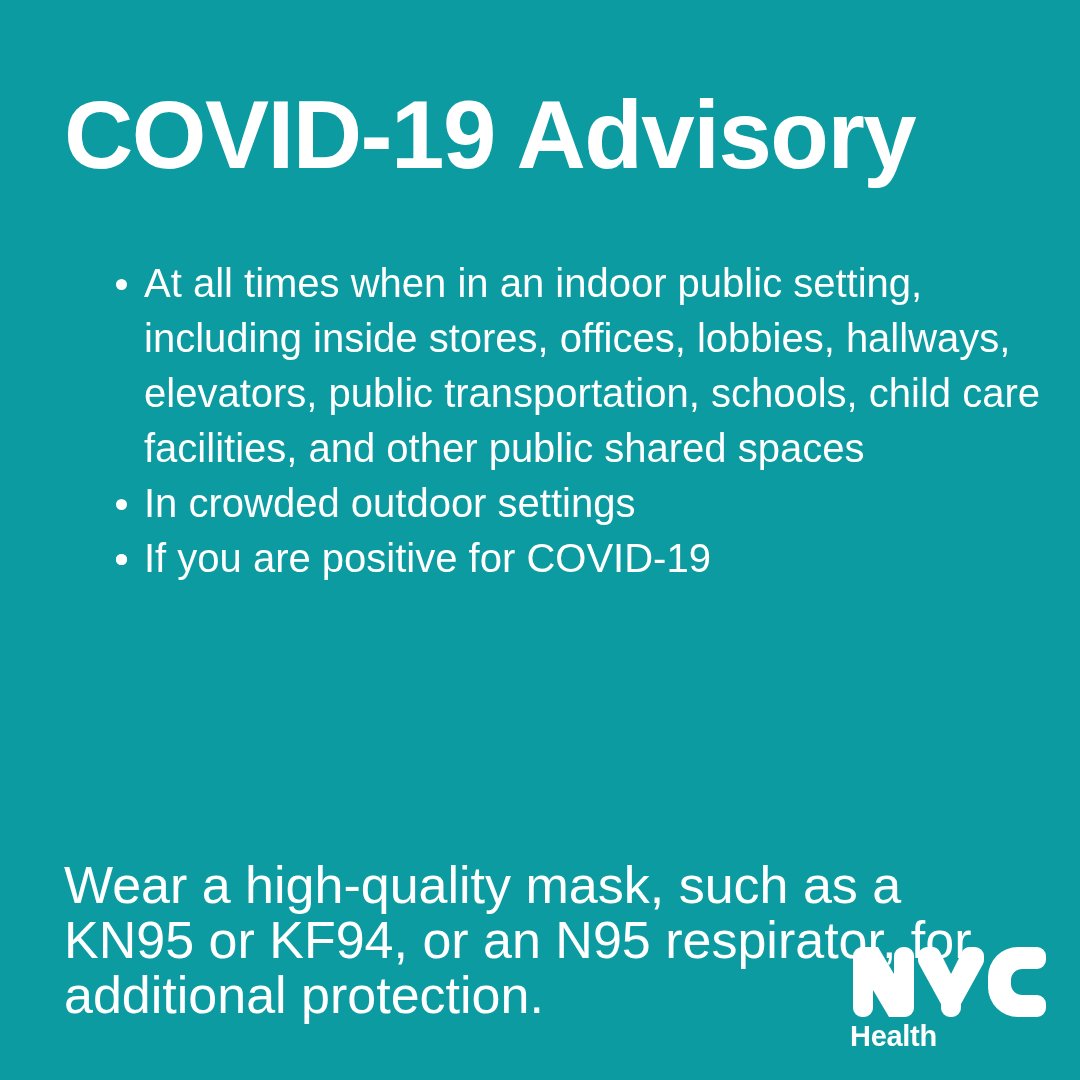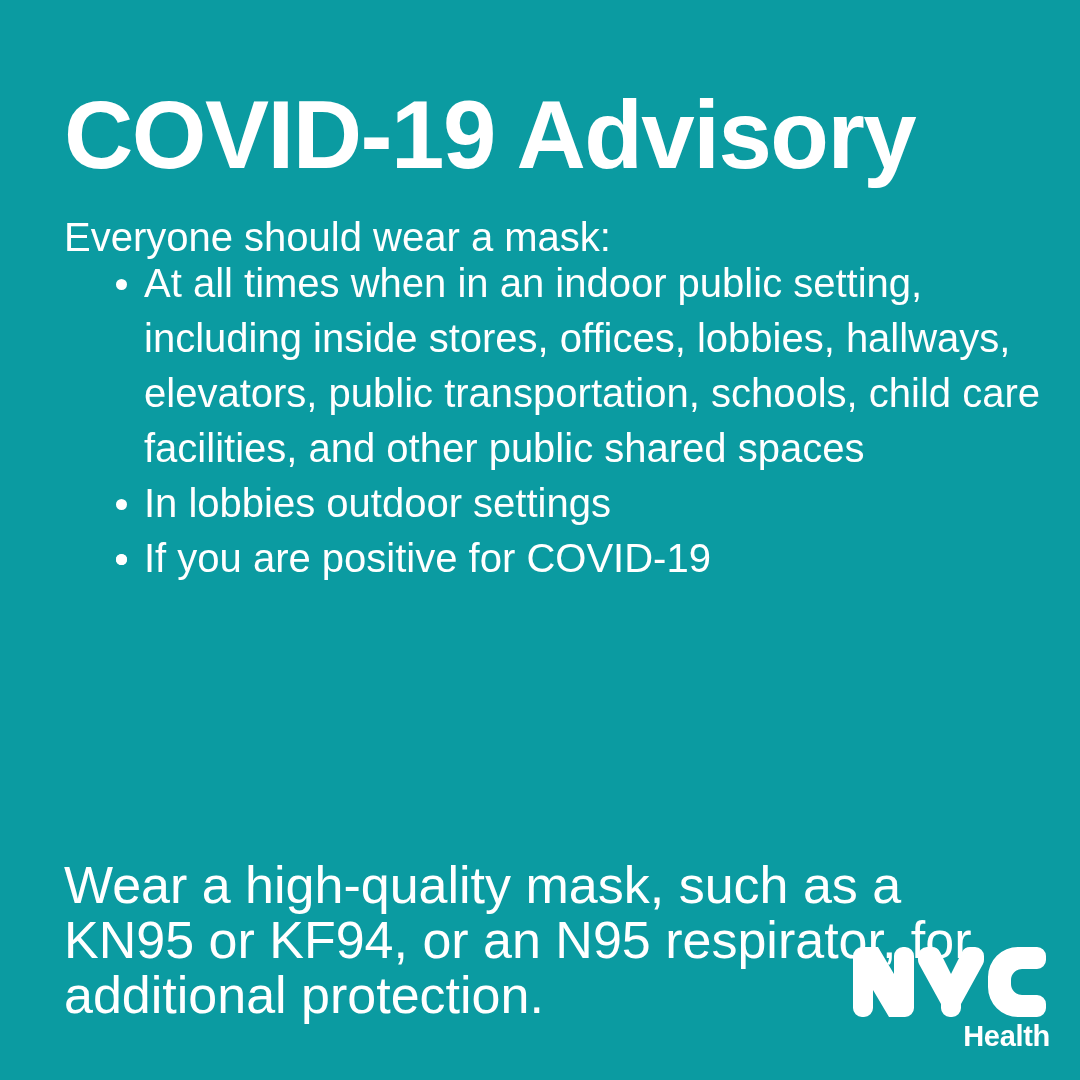--- a/index.html
+++ b/index.html
@@ -102,40 +102,38 @@
     height: 72px;
   }
   #nyc-health-logo .logo-wordmark {
     display: block;
     margin-top: 4px;
     font-size: 29px;
     font-weight: bold;
     letter-spacing: -0.3px;
     color: #ffffff;
     line-height: 1;
-    text-align: right;
   }
 </style>
 </head>
 <body>
 
 <div id="advisory-card">
 
   <h1 id="page-title">COVID-19 Advisory</h1>
 
-  <p id="intro-line">Everyone should wear a mask:</p>
 
   <ul id="mask-guidance-list">
     <li class="list-item">
       <span class="bullet-marker"></span>
       <span class="list-item-text">At all times when in an indoor public setting, including inside stores, offices, lobbies, hallways, elevators, public transportation, schools, child care facilities, and other public shared spaces</span>
     </li>
     <li class="list-item">
       <span class="bullet-marker"></span>
-      <span class="list-item-text">In lobbies outdoor settings</span>
+      <span class="list-item-text">In crowded outdoor settings</span>
     </li>
     <li class="list-item">
       <span class="bullet-marker"></span>
     </li>
     <li class="list-item">
       <span class="bullet-marker"></span>
       <span class="list-item-text">If you are positive for COVID-19</span>
     </li>
   </ul>
 

